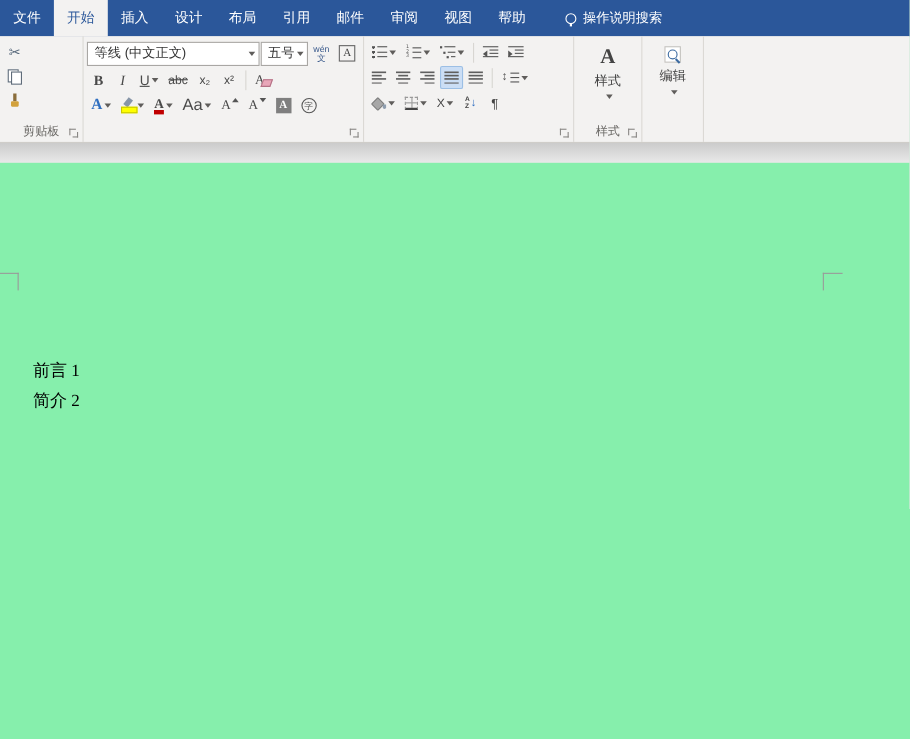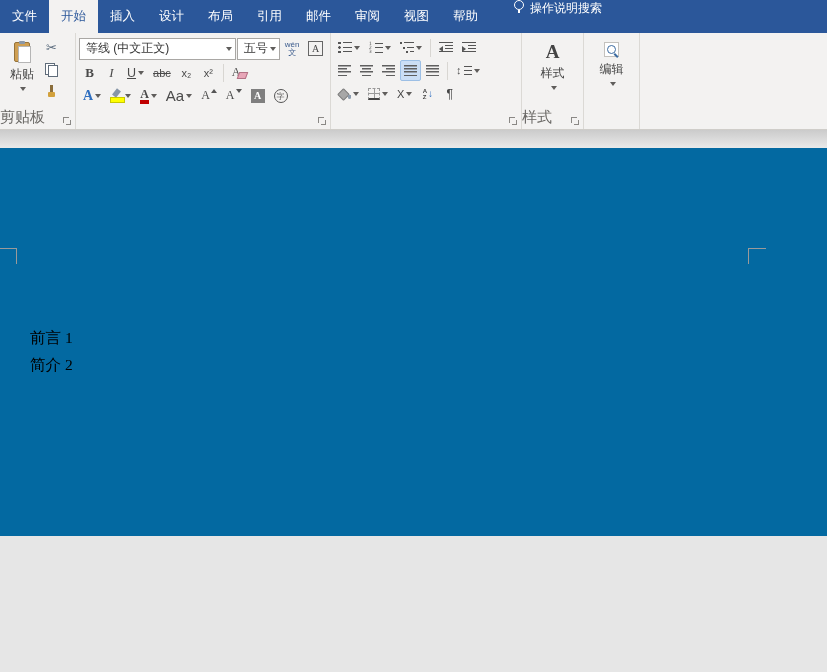--- a/index.html
+++ b/index.html
@@ -3,34 +3,34 @@
 <meta charset="utf-8">
 <style>
 *{margin:0;padding:0;box-sizing:border-box}
 html,body{width:827px;height:672px;overflow:hidden}
 body{font-family:"Liberation Sans","DejaVu Sans",sans-serif;font-size:12px;background:#e6e6e6;color:#444}
 
 
 .tabbar{height:33px;background:#2b579a;display:flex;align-items:stretch;color:#fff}
 .tab{display:flex;align-items:center;padding:0 12px;font-size:12.5px;cursor:pointer;white-space:nowrap}
 .tab.active{background:#f3f2f1;color:#2b579a}
-.tellme{display:flex;padding:0 10px;margin-left:14px;cursor:pointer}
+.tellme{display:flex;align-items:center;padding:0 10px;margin-left:14px;cursor:pointer}
 .share{display:flex;align-items:center;padding:0 14px;margin-left:auto;cursor:pointer}
 .i-bulb{width:10px;height:10px;border:1.2px solid #fff;border-radius:50%;position:relative;margin-right:6px}
 .i-bulb::after{content:"";position:absolute;left:2.6px;top:8.5px;width:2.5px;height:3px;background:#fff}
 .i-person{width:11px;height:11px;position:relative;margin-right:6px}
 .i-person::before{content:"";position:absolute;left:3px;top:0;width:4px;height:4px;border:1.2px solid #fff;border-radius:50%}
 .i-person::after{content:"";position:absolute;left:0;top:5.5px;width:9px;height:5px;border:1.2px solid #fff;border-bottom:none;border-radius:5px 5px 0 0}
 
 
 .ribbon{height:97px;background:#f3f2f1;border-bottom:1px solid #cfcdc9;display:flex;align-items:stretch}
 .group{position:relative;border-right:1px solid #dbd9d5;padding:3px 3px 18px 3px;display:flex}
 .g-body{display:flex}
 .g-col{display:flex;flex-direction:column}
-.g-caption{position:absolute;bottom:2px;left:0;right:0;text-align:left;font-size:15px;color:#6a6865;pointer-events:none}
+.g-caption{position:absolute;bottom:2px;left:0;right:0;text-align:center;font-size:11px;color:#6a6865;pointer-events:none}
 .launcher{position:absolute;right:3px;bottom:3px;width:10px;height:10px;cursor:pointer}
 .launcher::before{content:"";position:absolute;left:1px;top:1px;width:5px;height:5px;border-left:1.4px solid #8a8885;border-top:1.4px solid #8a8885}
 .launcher::after{content:"";position:absolute;right:1px;bottom:1px;width:4px;height:4px;border-right:1.4px solid #8a8885;border-bottom:1.4px solid #8a8885}
 
 .r{display:flex;align-items:center;height:23px;gap:1px}
 .btn{display:flex;align-items:center;justify-content:center;height:21px;min-width:21px;padding:0 3px;border:1px solid transparent;border-radius:2px;cursor:pointer;color:#4a4a4a}
 .btn.sel{background:#cbdef5;border-color:#9cbfe5}
 .big{display:flex;flex-direction:column;align-items:center;justify-content:flex-start;gap:4px;padding:5px 6px 3px 6px;border:1px solid transparent;border-radius:2px;cursor:pointer;font-size:12px;color:#444}
 .dd{width:0;height:0;border-left:3.2px solid transparent;border-right:3.2px solid transparent;border-top:4px solid #5f5d5b;margin-left:2px;flex:none}
 .vsep{width:1px;height:18px;background:#d8d6d2;margin:0 3px;flex:none}
@@ -122,21 +122,21 @@
 
 
 .i-styles{font-family:"Liberation Serif","DejaVu Serif",serif;font-weight:bold;font-size:19px;line-height:19px;color:#444}
 .i-search{position:relative;width:15px;height:15px;background:#fff;border:1px solid #c3c1bd}
 .i-search::before{content:"";position:absolute;left:2px;top:2px;width:7px;height:7px;border:1.5px solid #3b6aa0;border-radius:50%}
 .i-search::after{content:"";position:absolute;left:9.5px;top:9.5px;width:4.5px;height:1.8px;background:#3b6aa0;transform:rotate(45deg);transform-origin:0 0}
 
 
 .doc{position:relative;height:542px;background:#e6e6e6;overflow:hidden}
 .doc-strip{height:18px;background:linear-gradient(#cbcbcb,#e9e9e9)}
-.page{position:relative;height:388px;background:#0369a1}
+.page{position:relative;height:524px;background:#86efac}
 .crop{position:absolute;top:100px;width:17px;height:16px}
 .crop.l{left:0;border-top:1px solid #9a9a9a;border-right:1px solid #9a9a9a}
 .crop.r{left:748px;width:18px;border-top:1px solid #9a9a9a;border-left:1px solid #9a9a9a}
 .doc-text{position:absolute;left:30px;top:176px;font-family:"Liberation Serif","DejaVu Serif",serif;font-size:15.5px;color:#000}
 .doc-line{line-height:27px;cursor:text}
 </style>
 </head>
 <body>
 
 <div class="tabbar">
@@ -153,25 +153,20 @@
   <div class="tellme">
     <span class="i-bulb"></span>
     <span>操作说明搜索</span>
   </div>
 </div>
 
 <div class="ribbon">
 
   <div class="group" style="width:76px">
     <div class="g-body">
-      <div class="big" style="width:38px">
-        <span class="i-paste"></span>
-        <span>粘贴</span>
-        <span class="dd"></span>
-      </div>
       <div class="g-col" style="justify-content:flex-start;gap:1px;padding-top:1px">
         <div class="btn">
           <span class="t-cut">✂</span>
         </div>
         <div class="btn">
           <span class="i-copy"></span>
         </div>
         <div class="btn">
           <span class="i-brush"></span>
         </div>

